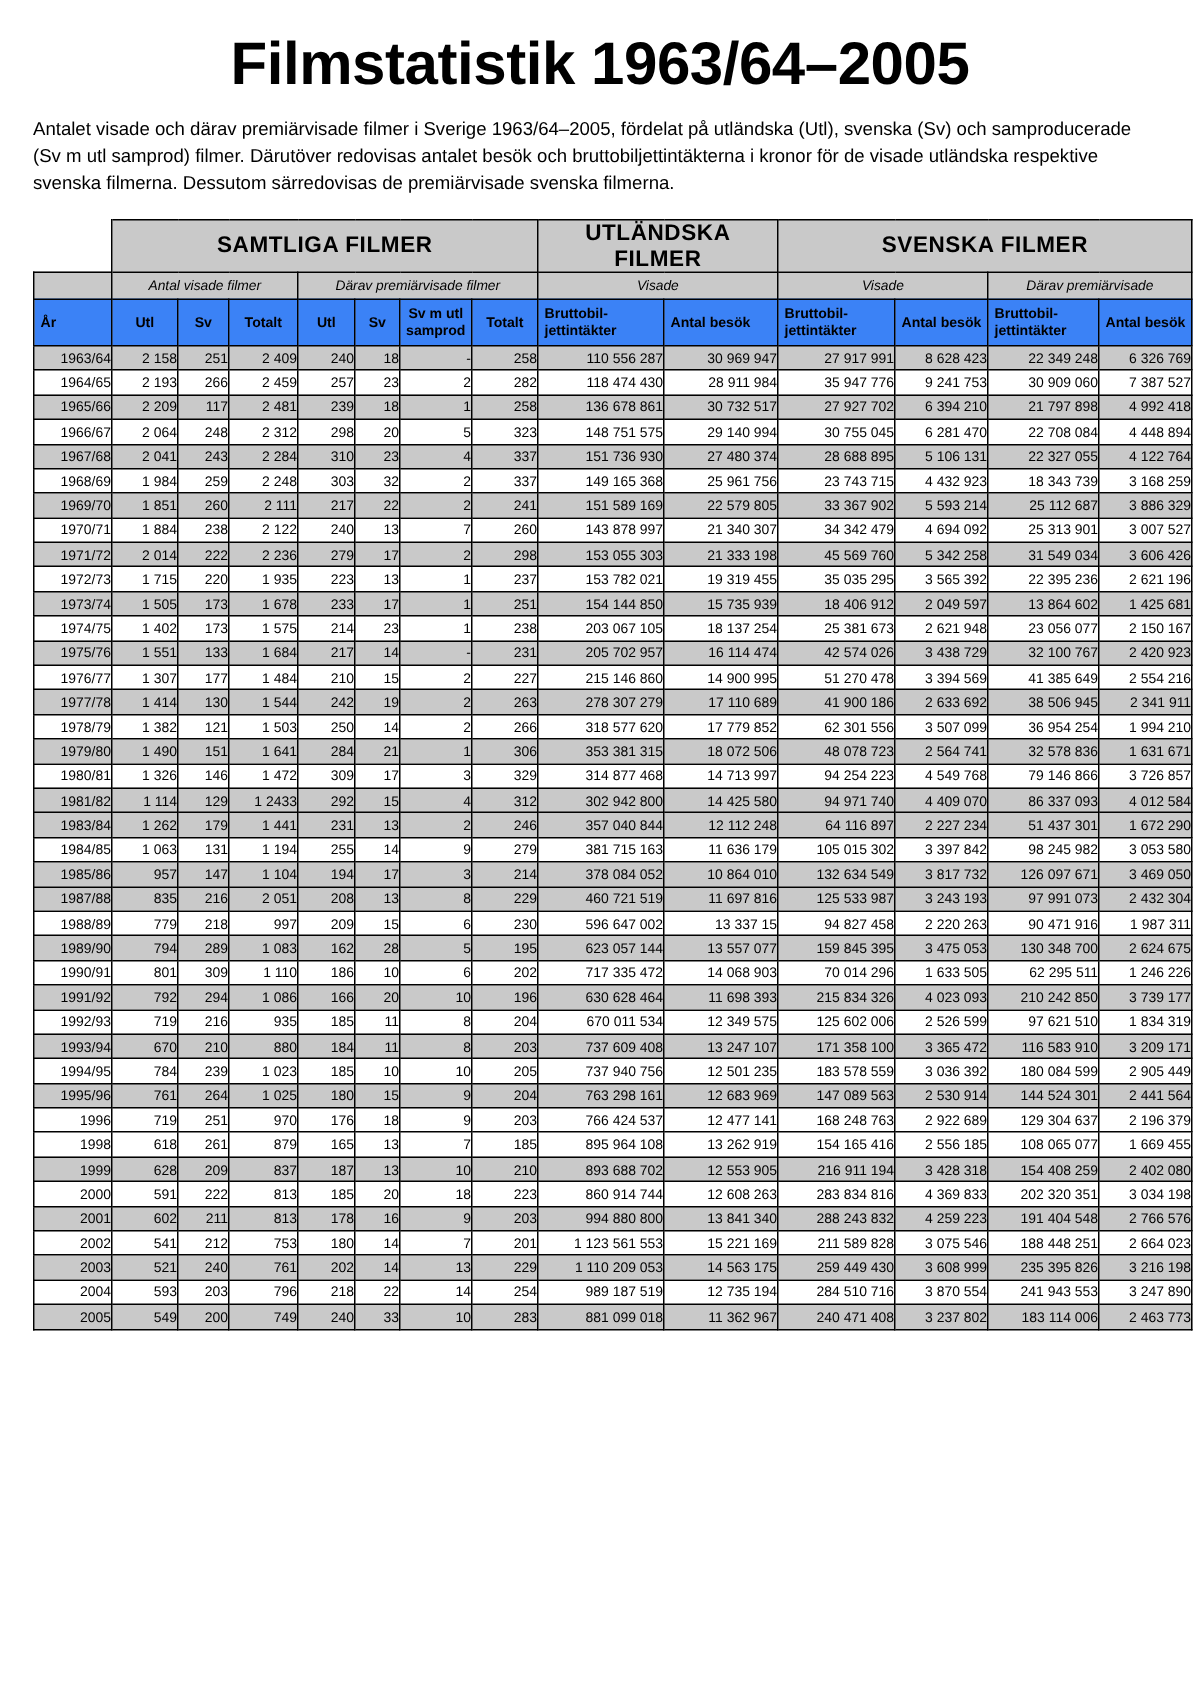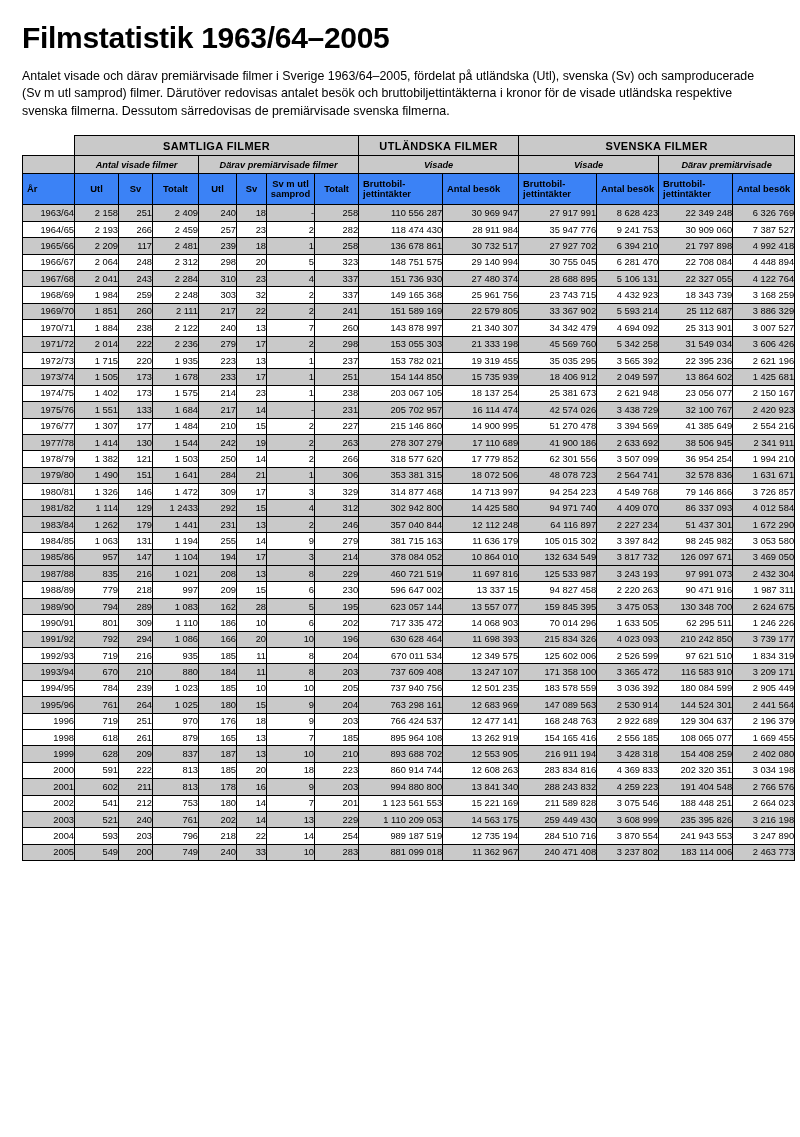--- a/index.html
+++ b/index.html
@@ -12,25 +12,26 @@
     min-height: 1137px;
     font-family: "Liberation Sans", sans-serif;
     color: #000000;
   }
   .page {
     width: 800px;
     box-sizing: border-box;
     padding: 18px 22px 10px 22px;
   }
   .doc-title {
-    font-size: 30px;
+    font-size: 40px;
     font-weight: bold;
     letter-spacing: -0.3px;
     margin: 4px 0 14px 0;
     line-height: 1.05;
+    text-align: center;
   }
   .intro {
     font-size: 12.4px;
     line-height: 1.45;
     margin: 0 0 14px 0;
     max-width: 740px;
   }
   table.stats {
     border-collapse: collapse;
     width: 756px;
@@ -39,38 +40,38 @@
   }
   table.stats td, table.stats th {
     border: 1px solid #000000;
     padding: 0;
     vertical-align: middle;
   }
   
   .grp {
     background: #c9c9c9;
     font-weight: bold;
-    font-size: 11px;
+    font-size: 15px;
     text-align: center;
     letter-spacing: 0.4px;
     height: 19px;
   }
   .grp.blank {
     background: #ffffff;
     border-left: none;
     border-top: none;
     border-bottom: none;
   }
   .sub {
     background: #c9c9c9;
     font-style: italic;
     font-size: 9.2px;
     text-align: center;
     height: 17px;
-    font-weight: bold;
+    font-weight: normal;
   }
   .colh {
     background: #3b82f6;
     font-weight: bold;
     font-size: 9.4px;
     text-align: center;
     height: 30px;
     line-height: 1.12;
     padding: 1px 2px;
   }
@@ -517,21 +518,21 @@
           <td>10 864 010</td>
           <td>132 634 549</td>
           <td>3 817 732</td>
           <td>126 097 671</td>
           <td>3 469 050</td>
         </tr>
         <tr class="alt">
           <td class="year">1987/88</td>
           <td>835</td>
           <td>216</td>
-          <td>1 021</td>
+          <td>2 051</td>
           <td>208</td>
           <td>13</td>
           <td>8</td>
           <td>229</td>
           <td>460 721 519</td>
           <td>11 697 816</td>
           <td>125 533 987</td>
           <td>3 243 193</td>
           <td>97 991 073</td>
           <td>2 432 304</td>

